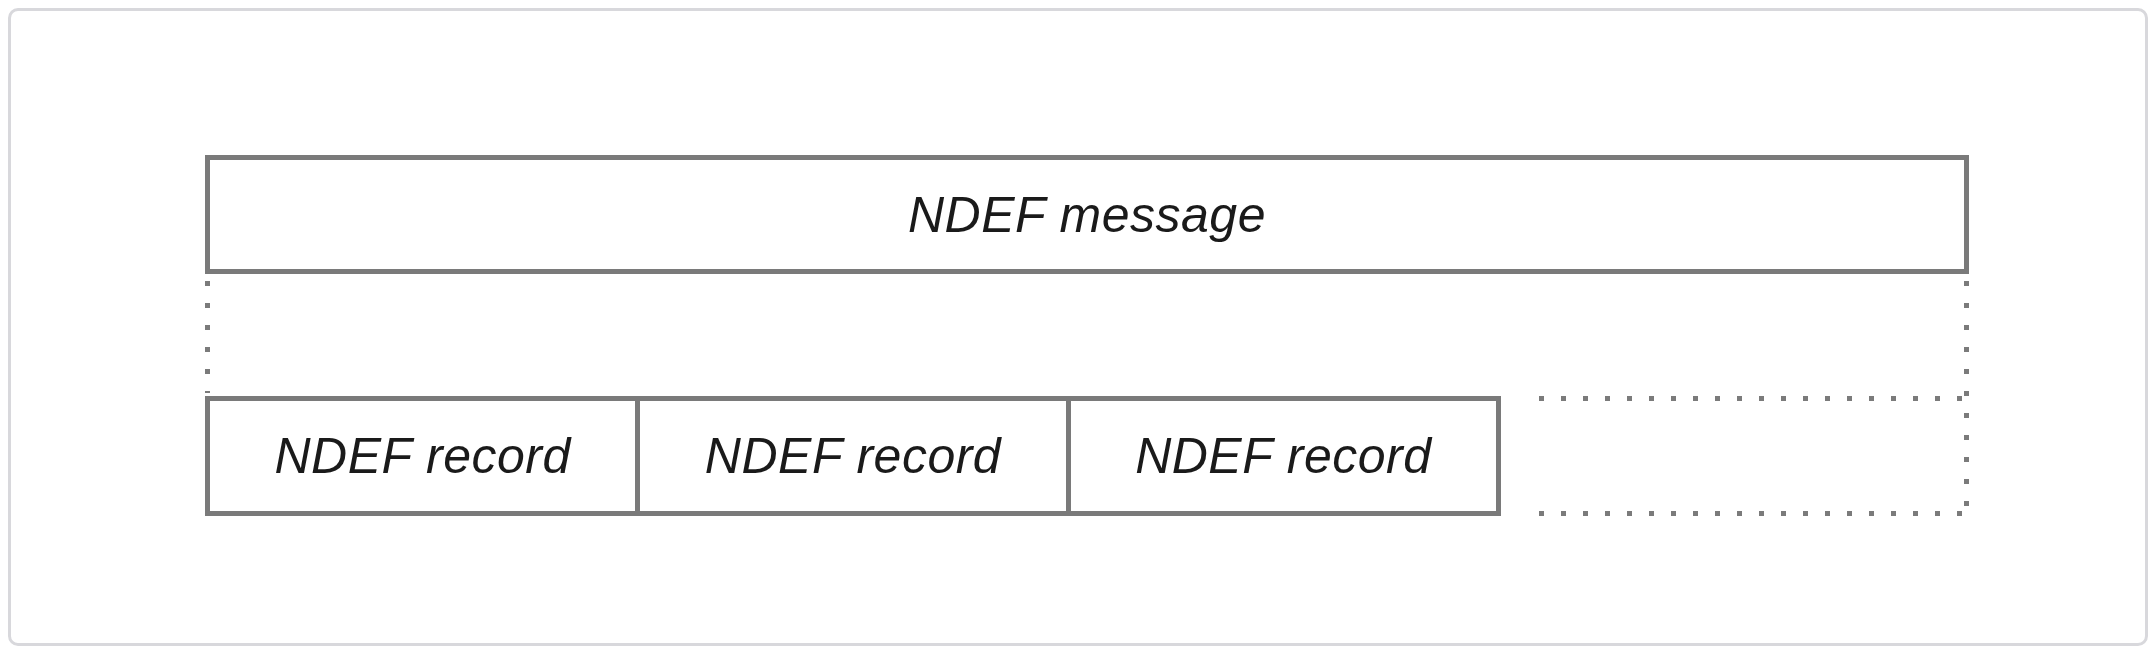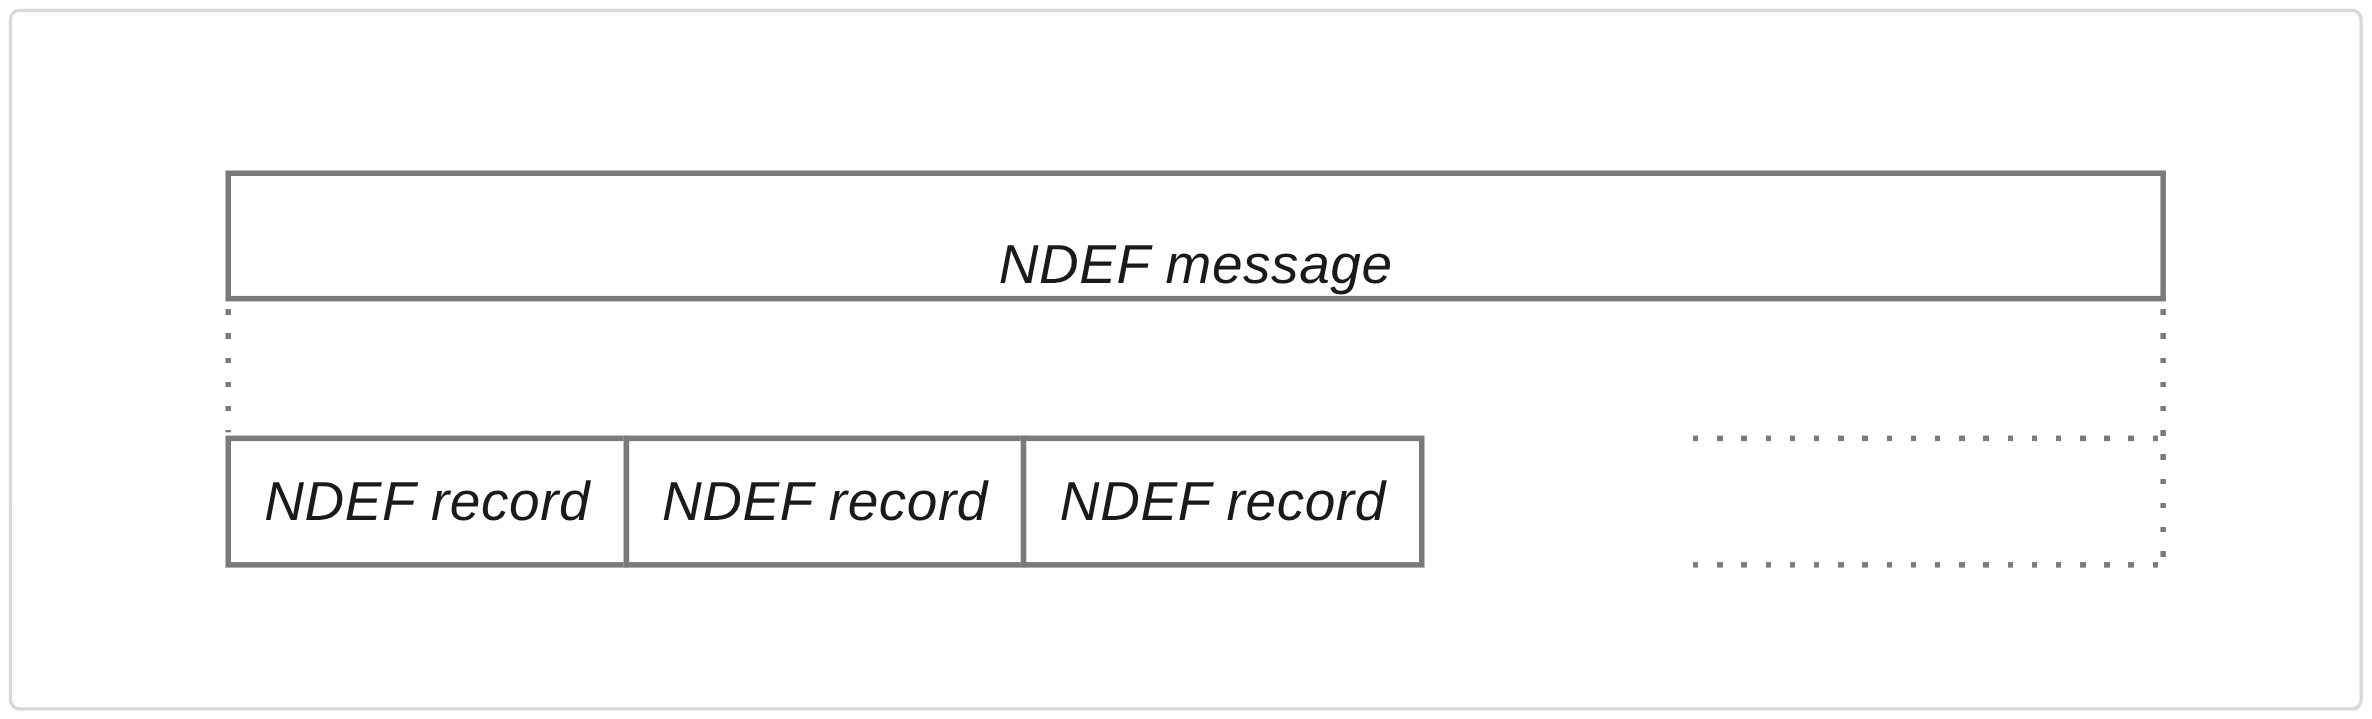--- a/index.html
+++ b/index.html
@@ -22,34 +22,34 @@
     position:absolute;
     left:8px;top:8px;right:8px;bottom:8px;
     border:3px solid var(--frame-border);
     border-radius:10px;
     background:var(--bg);
   }
   .box{
     position:absolute;
     border:5px solid var(--box-border);
     background:var(--bg);
-    display:flex;align-items:flex-end;justify-content:center;
+    display:flex;align-items:center;justify-content:center;
     font-style:italic;
     font-size:50px;
     color:var(--text);
     letter-spacing:0.5px;
   }
   .message-box{
     left:194px;top:144px;
     width:1764px;height:119px;
   }
   .record-row{
     position:absolute;
     left:194px;top:385px;
-    width:1090px;height:120px;
+    width:1296px;height:120px;
     display:flex;
   }
   .record-box{
     position:relative;
     flex:1 1 0;
     border:5px solid var(--box-border);
     background:var(--bg);
     display:flex;align-items:center;justify-content:center;
     font-style:italic;
     font-size:50px;

